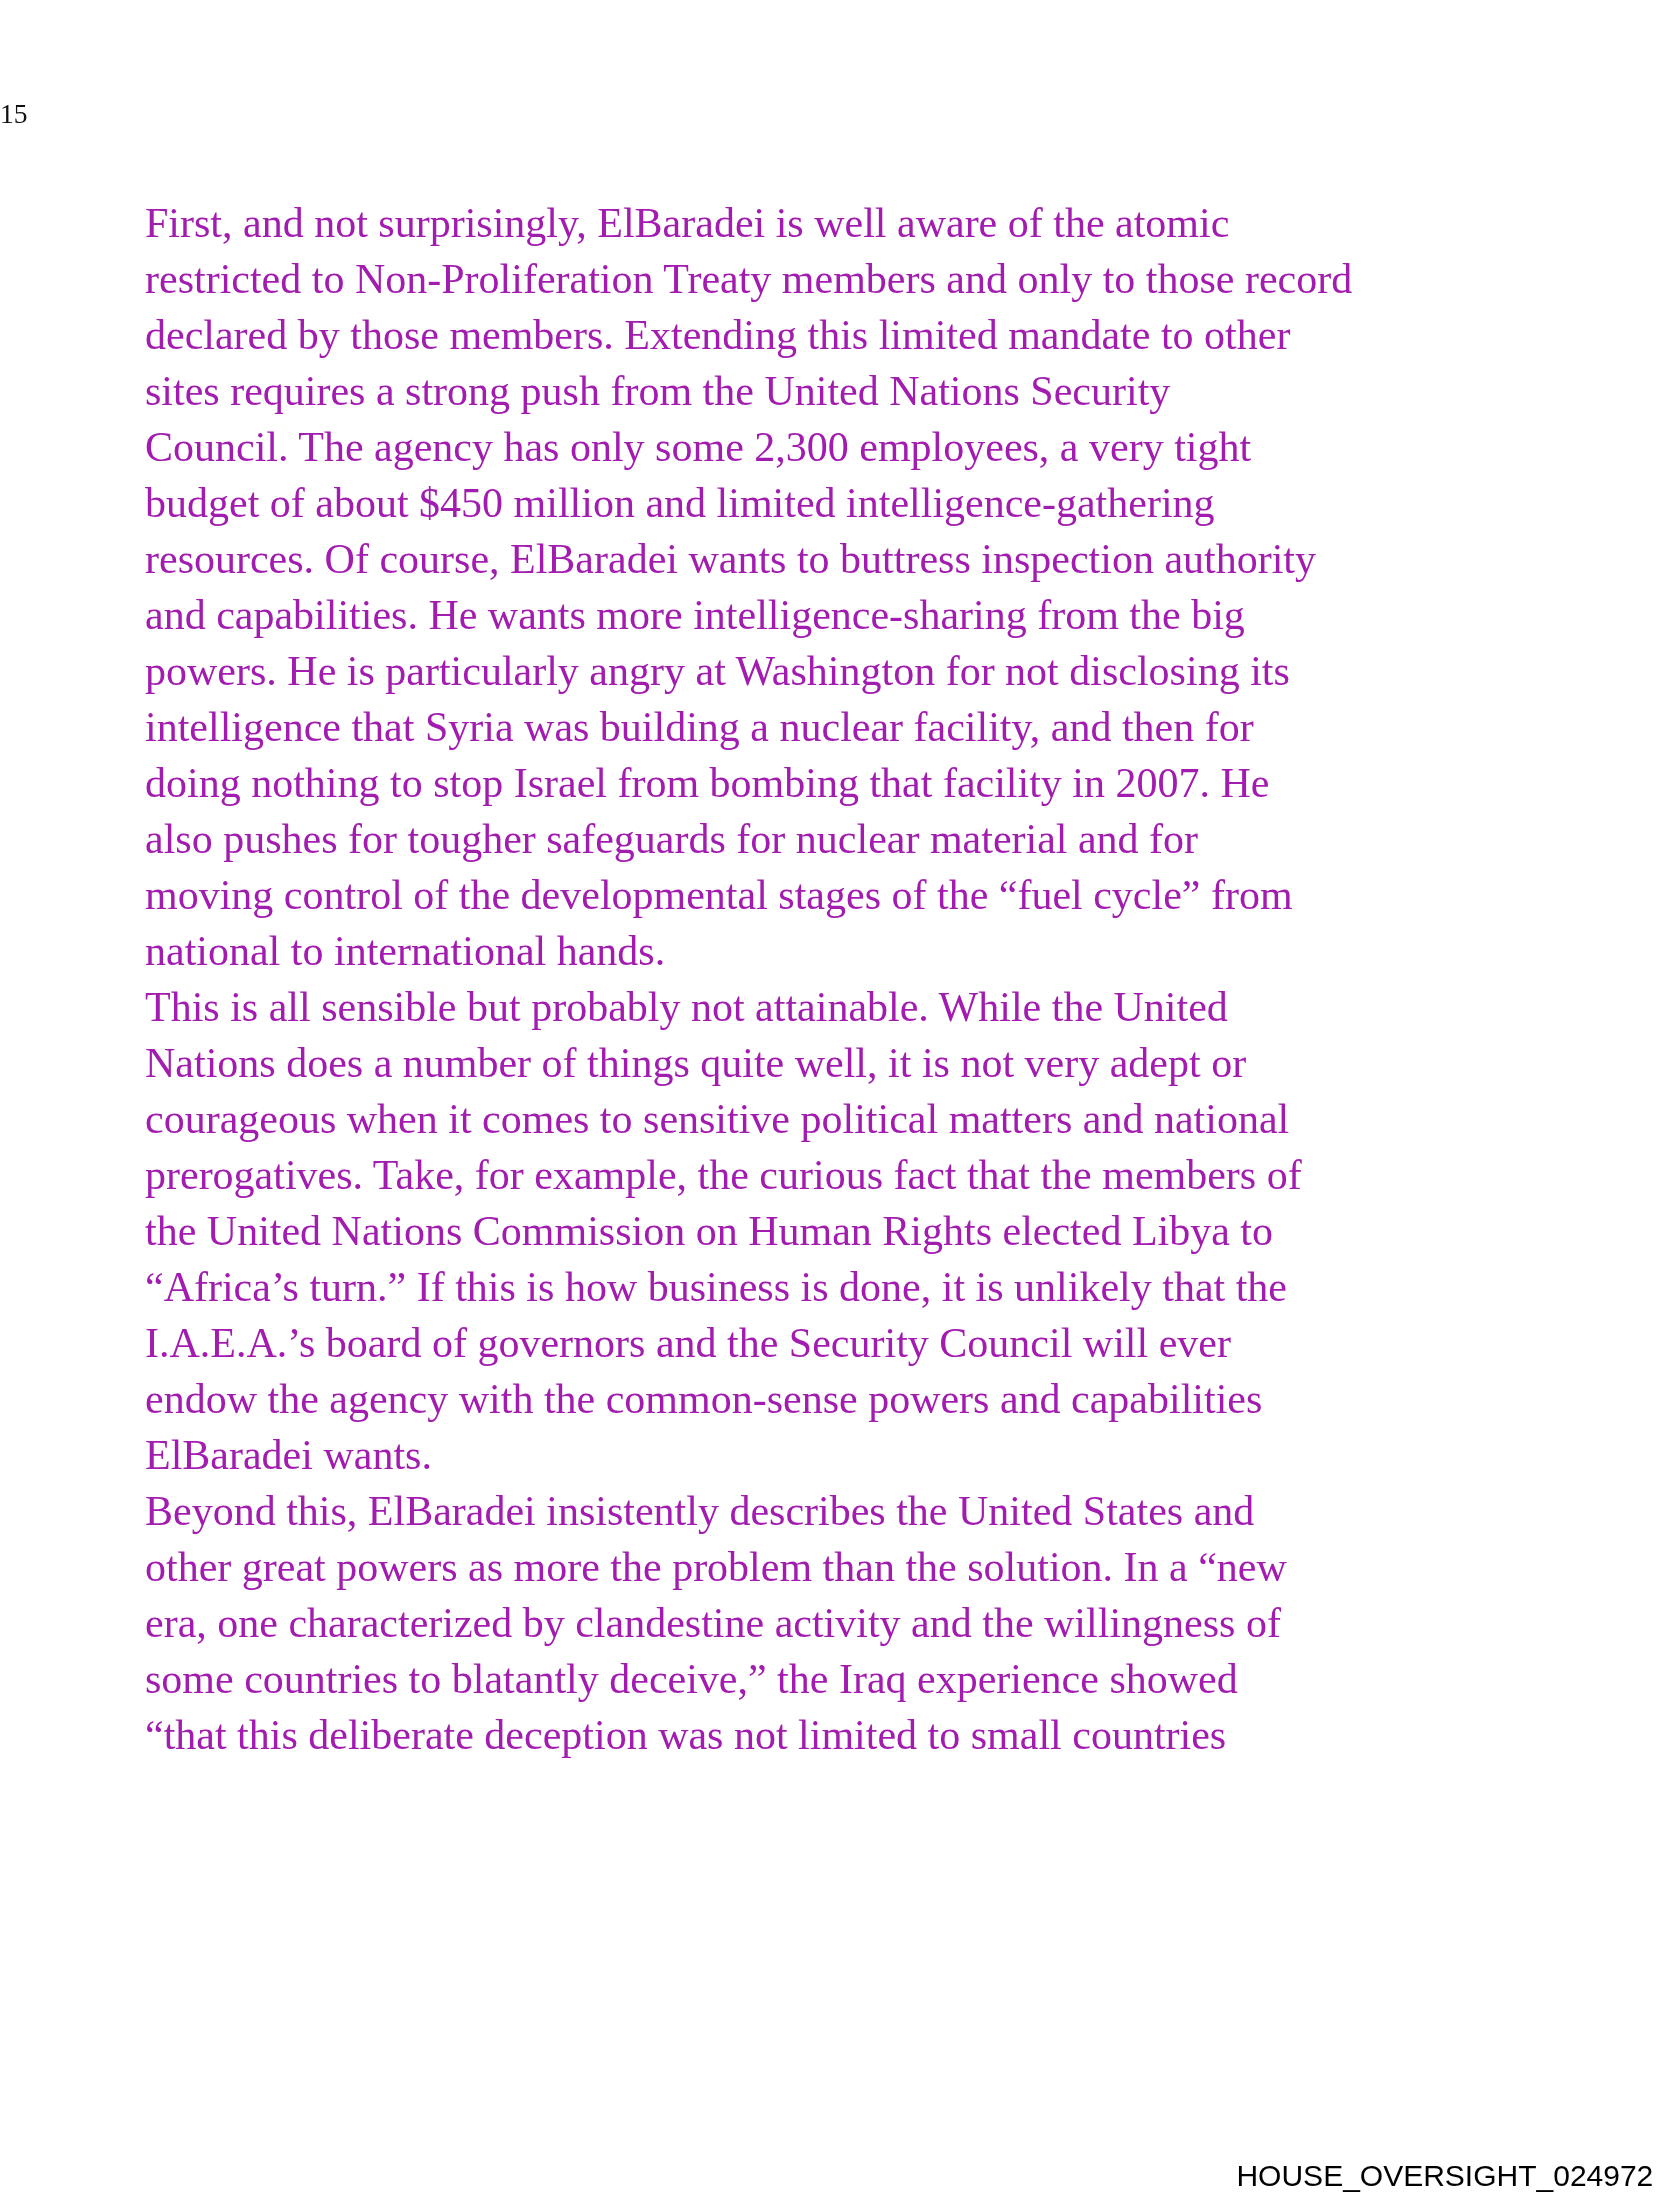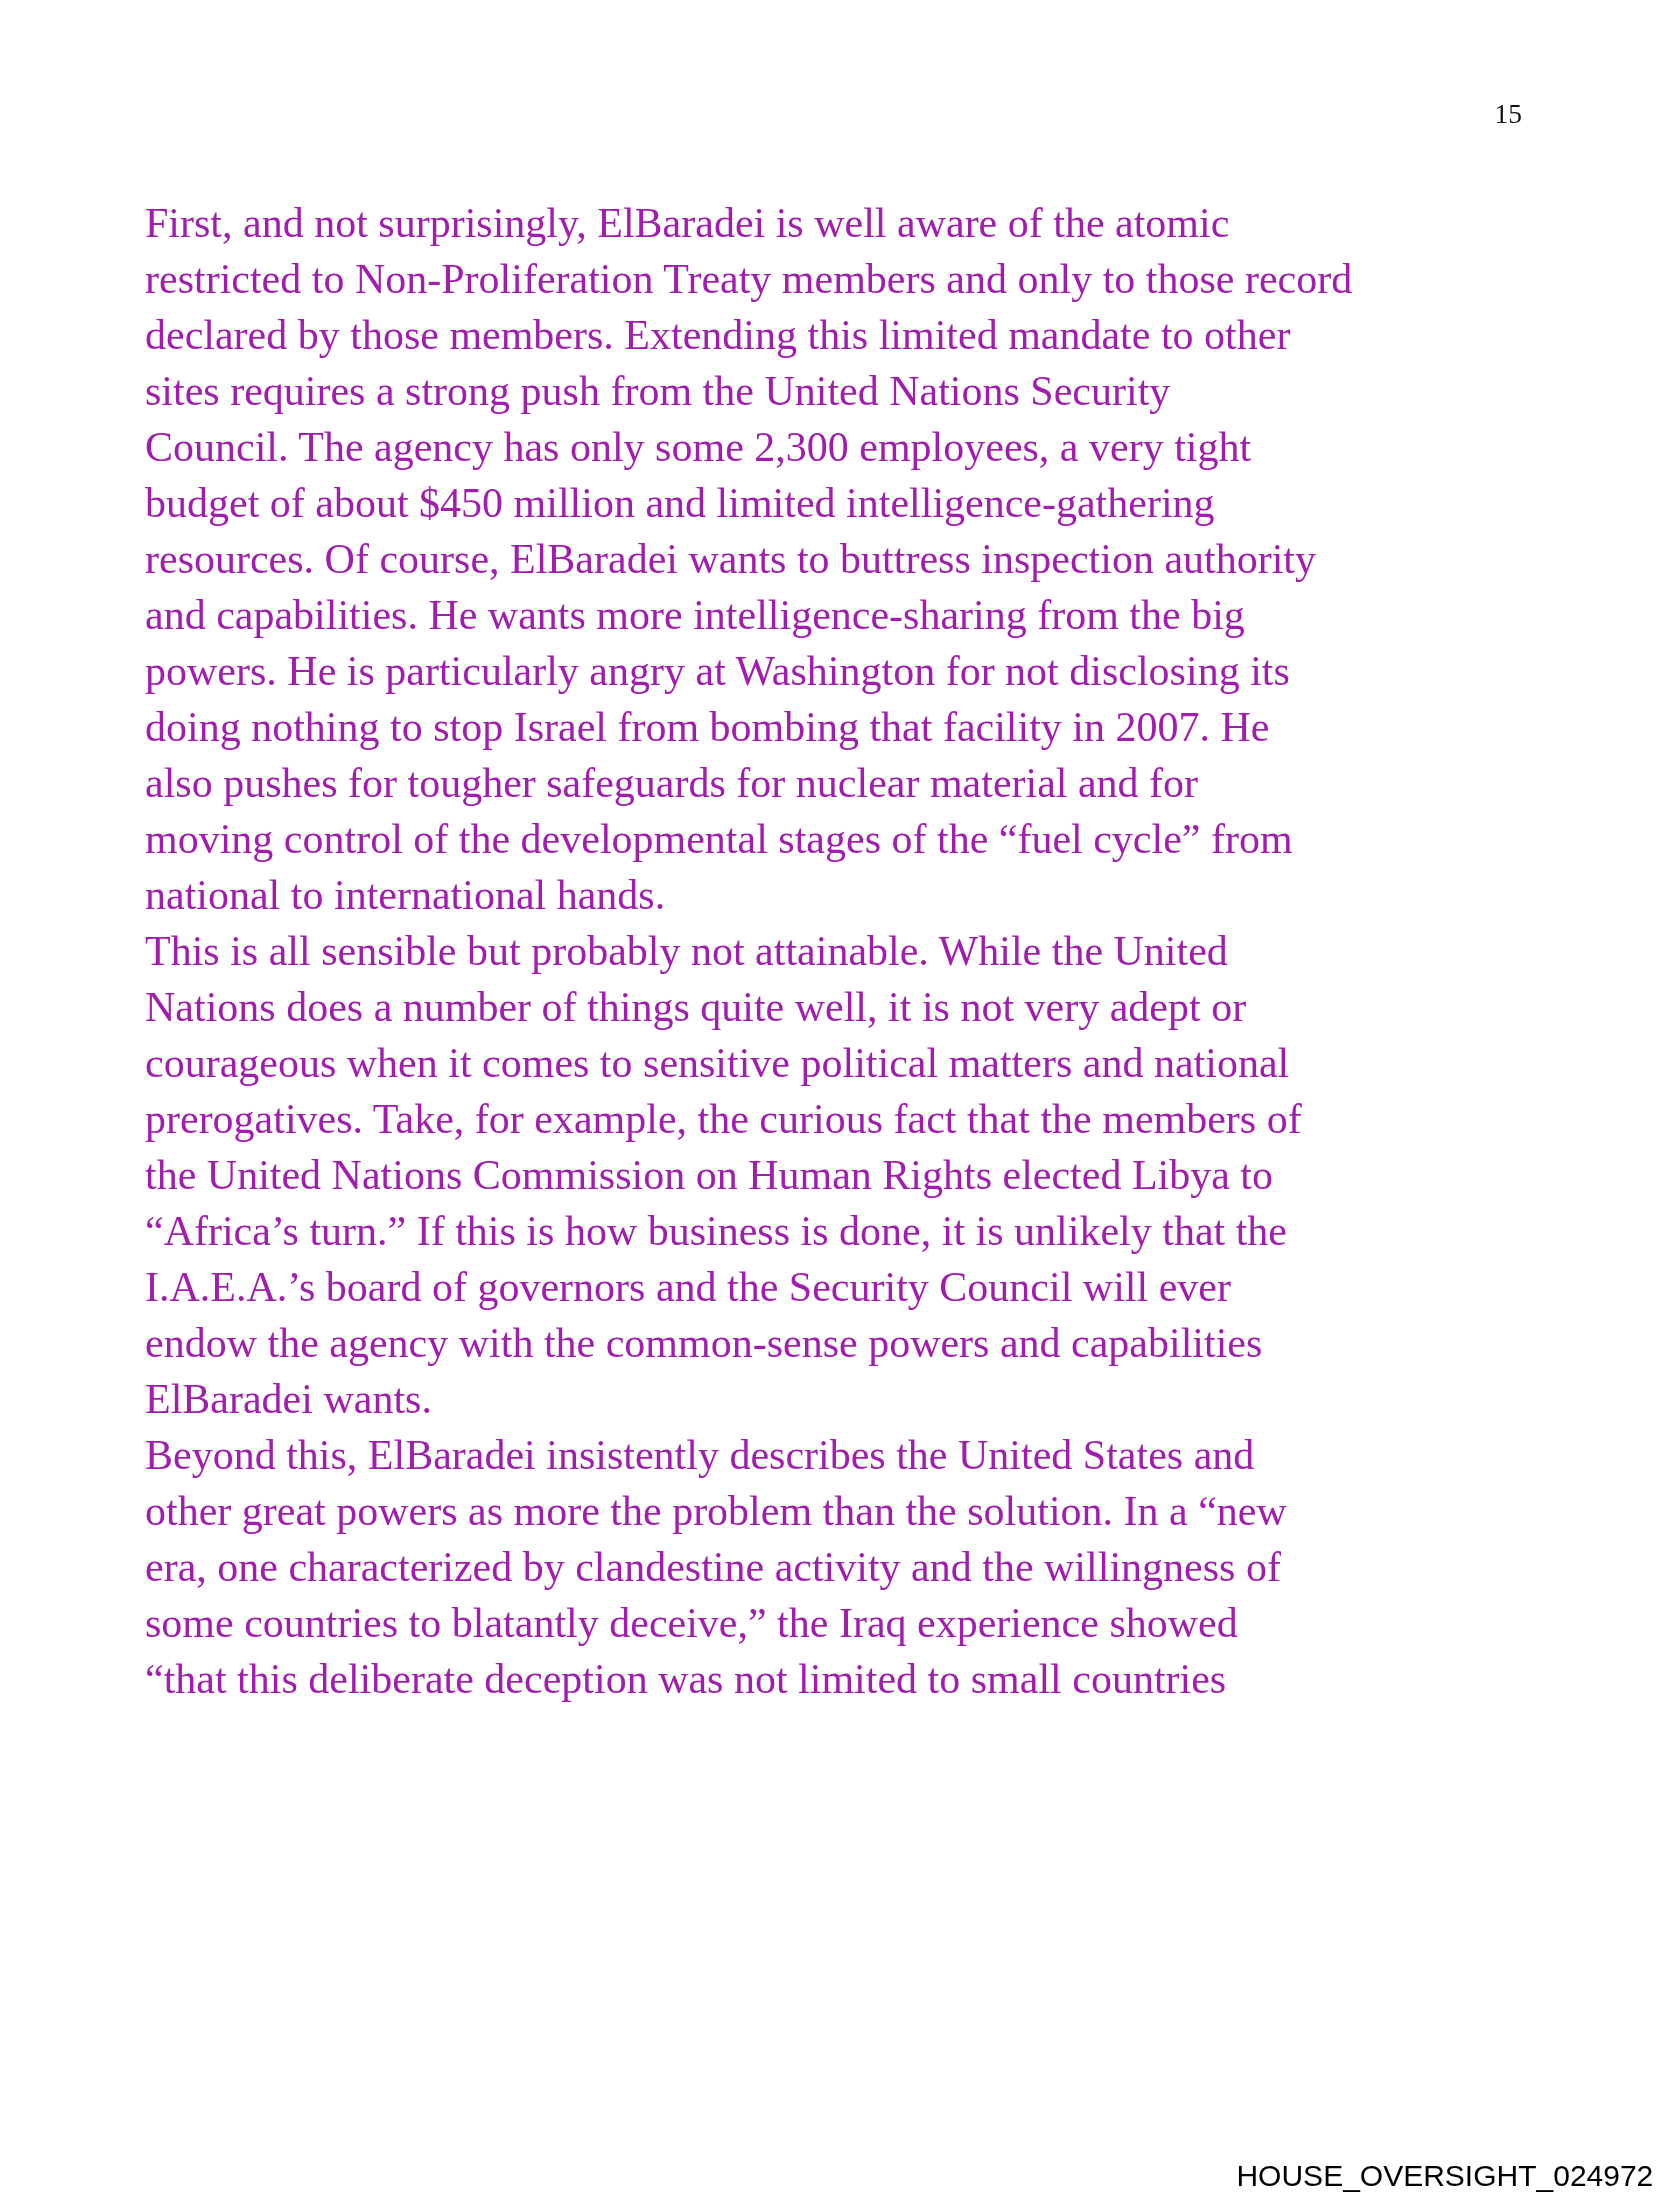--- a/index.html
+++ b/index.html
@@ -1,19 +1,19 @@
 <!DOCTYPE html>
 <html style="font-size:10.5px"><head>
 <meta charset="utf-8">
 <style>
   html, body { margin: 0; padding: 0; background: #ffffff; }
   body { width: 1669px; height: 2205px; position: relative; overflow: hidden; }
   .page-number {
     position: absolute; top: 98px; left: 0; width: 1522px;
-    text-align: right; font-family: "Liberation Serif", serif;
+    text-align: left; font-family: "Liberation Serif", serif;
     font-size: 27.5px; color: #111;
   }
   .body-text {
     position: absolute; top: 195px; left: 145px; width: 1440px;
     font-family: "Liberation Serif", serif; font-size: 42px;
     line-height: 56px; color: #a21caf;
   }
   .line { display: block; white-space: nowrap; }
   .footer-id {
     position: absolute; top: 2159px; right: 15.7px;
@@ -28,20 +28,21 @@
 <div class="body-text">
   <span class="line">First, and not surprisingly, ElBaradei is well aware of the atomic</span>
   <span class="line">restricted to Non-Proliferation Treaty members and only to those record</span>
   <span class="line">declared by those members. Extending this limited mandate to other</span>
   <span class="line">sites requires a strong push from the United Nations Security</span>
   <span class="line">Council. The agency has only some 2,300 employees, a very tight</span>
   <span class="line">budget of about $450 million and limited intelligence-gathering</span>
   <span class="line">resources. Of course, ElBaradei wants to buttress inspection authority</span>
   <span class="line">and capabilities. He wants more intelligence-sharing from the big</span>
   <span class="line">powers. He is particularly angry at Washington for not disclosing its</span>
+  <span class="line">intelligence that Syria was building a nuclear facility, and then for</span>
   <span class="line">doing nothing to stop Israel from bombing that facility in 2007. He</span>
   <span class="line">also pushes for tougher safeguards for nuclear material and for</span>
   <span class="line">moving control of the developmental stages of the “fuel cycle” from</span>
   <span class="line">national to international hands.</span>
   <span class="line">This is all sensible but probably not attainable. While the United</span>
   <span class="line">Nations does a number of things quite well, it is not very adept or</span>
   <span class="line">courageous when it comes to sensitive political matters and national</span>
   <span class="line">prerogatives. Take, for example, the curious fact that the members of</span>
   <span class="line">the United Nations Commission on Human Rights elected Libya to</span>
   <span class="line">“Africa’s turn.” If this is how business is done, it is unlikely that the</span>

